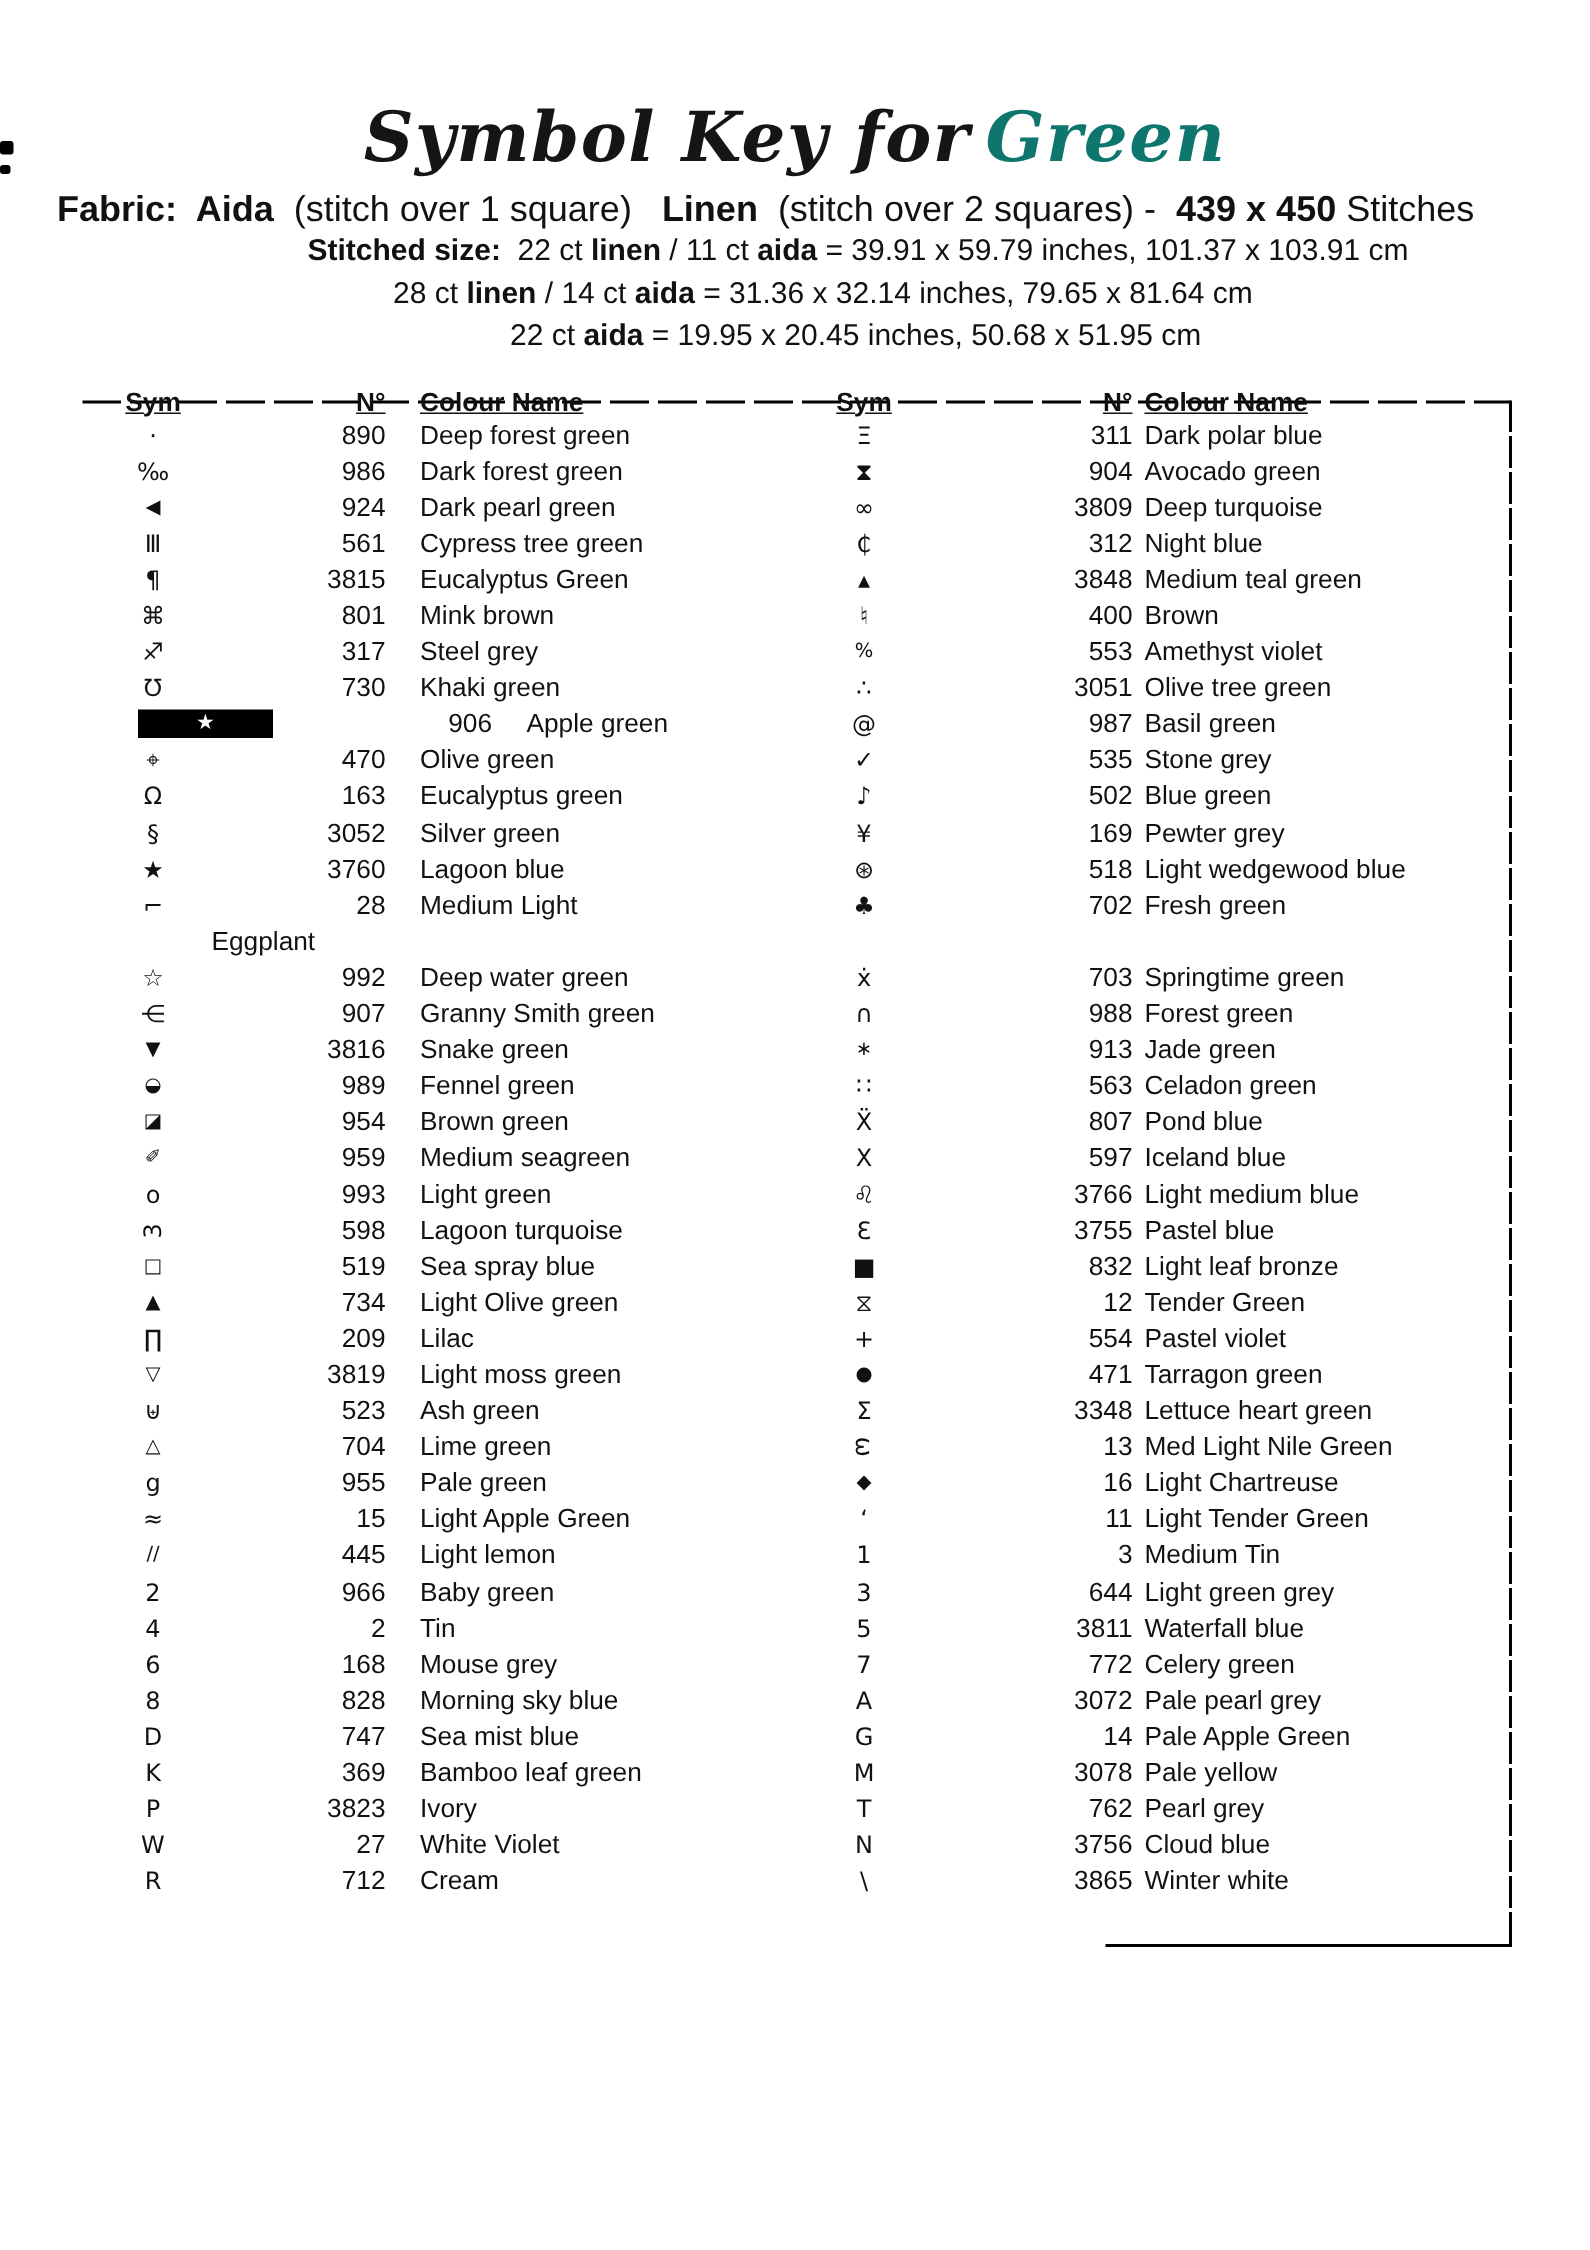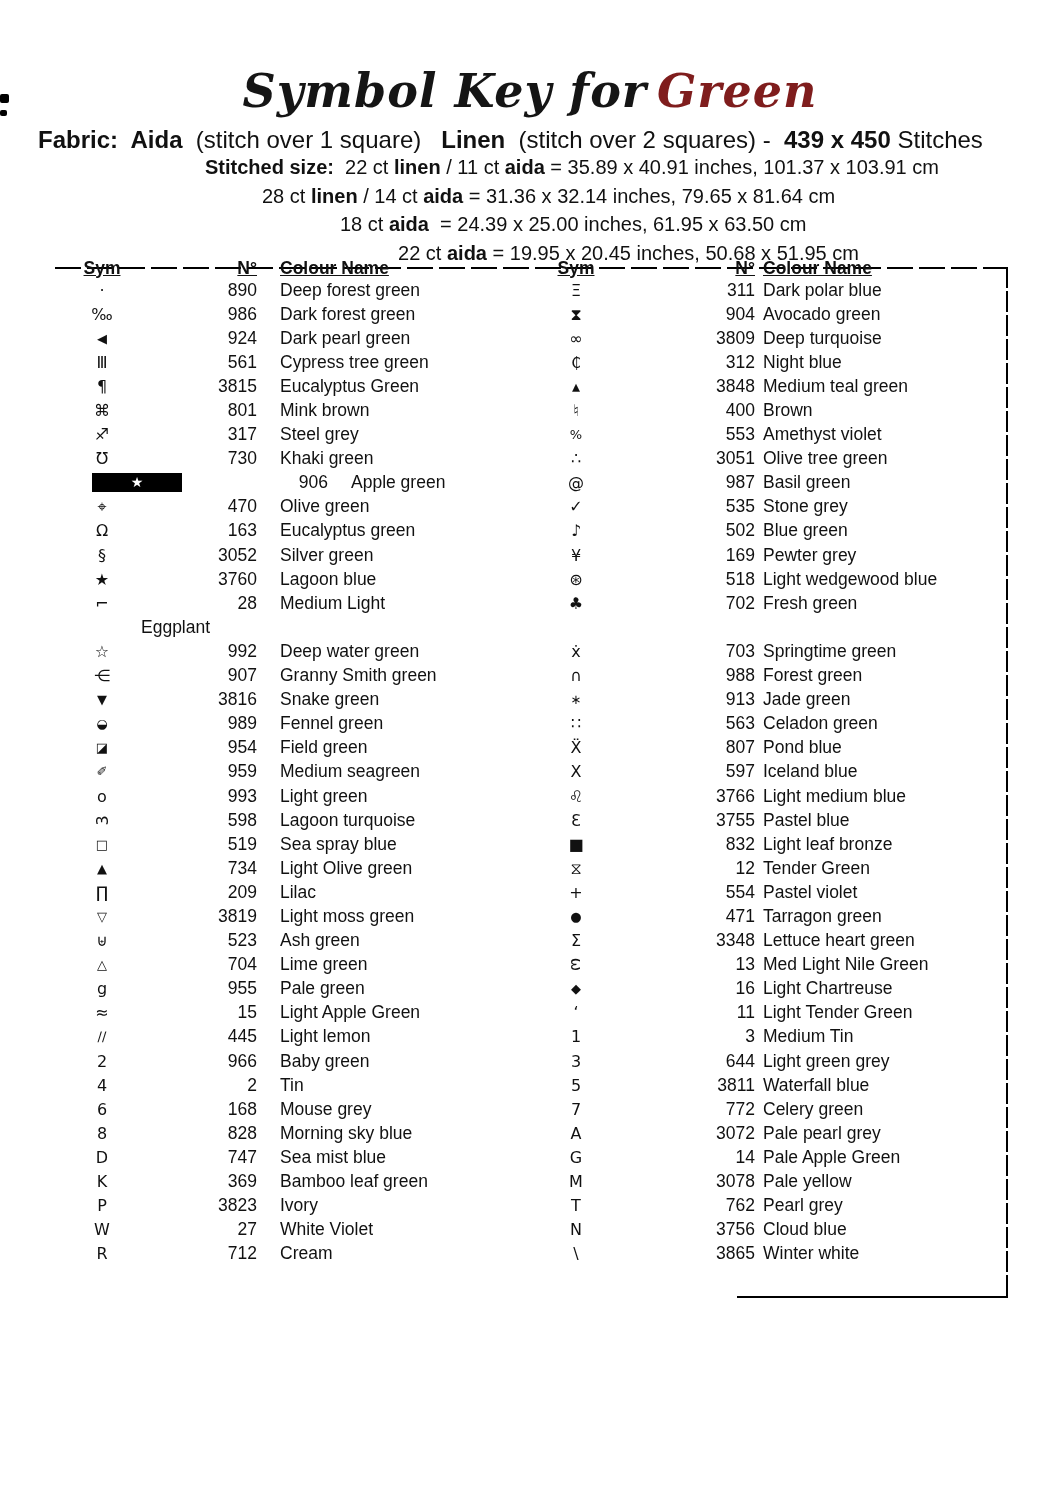--- a/index.html
+++ b/index.html
@@ -58,29 +58,28 @@
   .a1{left:0;top:94px;width:9px;height:9px;}
   .a2{left:0;top:110px;width:7px;height:6px;}
 </style>
 </head>
 <body>
 
 <div class="artifact a1"></div>
 <div class="artifact a2"></div>
 
 <div class="title">
-  <span>Symbol Key for</span><span class="hl" style="color: #7f1d1d;">Green</span>
+  <span>Symbol Key for</span><span class="hl" style="color: #0f766e;">Green</span>
 </div>
 
 <div class="fabric"><span class="b">Fabric:  </span><span class="b">Aida</span><span>  (stitch over 1 square)   </span><span class="b">Linen</span><span>  (stitch over 2 squares) -  </span><span class="b">439 x 450</span><span> Stitches</span></div>
 
 <div class="sizes">
-  <div class="size-line"><span class="b">Stitched size:</span><span>  <span>22 ct </span><span class="b">linen</span><span> / 11 ct </span><span class="b">aida</span><span> = 35.89 x 40.91 inches, 101.37 x 103.91 cm</span></span></div>
+  <div class="size-line"><span class="b">Stitched size:</span><span>  <span>22 ct </span><span class="b">linen</span><span> / 11 ct </span><span class="b">aida</span><span> = 39.91 x 59.79 inches, 101.37 x 103.91 cm</span></span></div>
   <div class="size-line"><span>28 ct </span><span class="b">linen</span><span> / 14 ct </span><span class="b">aida</span><span> = 31.36 x 32.14 inches, 79.65 x 81.64 cm</span></div>
-  <div class="size-line"><span>18 ct </span><span class="b">aida</span><span>  = 24.39 x 25.00 inches, 61.95 x 63.50 cm</span></div>
   <div class="size-line"><span>22 ct </span><span class="b">aida</span><span> = 19.95 x 20.45 inches, 50.68 x 51.95 cm</span></div>
 </div>
 
 <div class="t-top"></div>
 <div class="t-right"></div>
 <div class="t-bottom"></div>
 
 <div class="kcol left">
   <div class="khead">
     <span class="hsym">Sym</span>
@@ -177,21 +176,21 @@
         <span class="name">Snake green</span>
       </div>
       <div class="trow">
         <span class="sym sm">◒</span>
         <span class="num">989</span>
         <span class="name">Fennel green</span>
       </div>
       <div class="trow">
         <span class="sym sm">◪</span>
         <span class="num">954</span>
-        <span class="name">Field green</span>
+        <span class="name">Brown green</span>
       </div>
       <div class="trow">
         <span class="sym sm">✐</span>
         <span class="num">959</span>
         <span class="name">Medium seagreen</span>
       </div>
       <div class="trow">
         <span class="sym">o</span>
         <span class="num">993</span>
         <span class="name">Light green</span>

